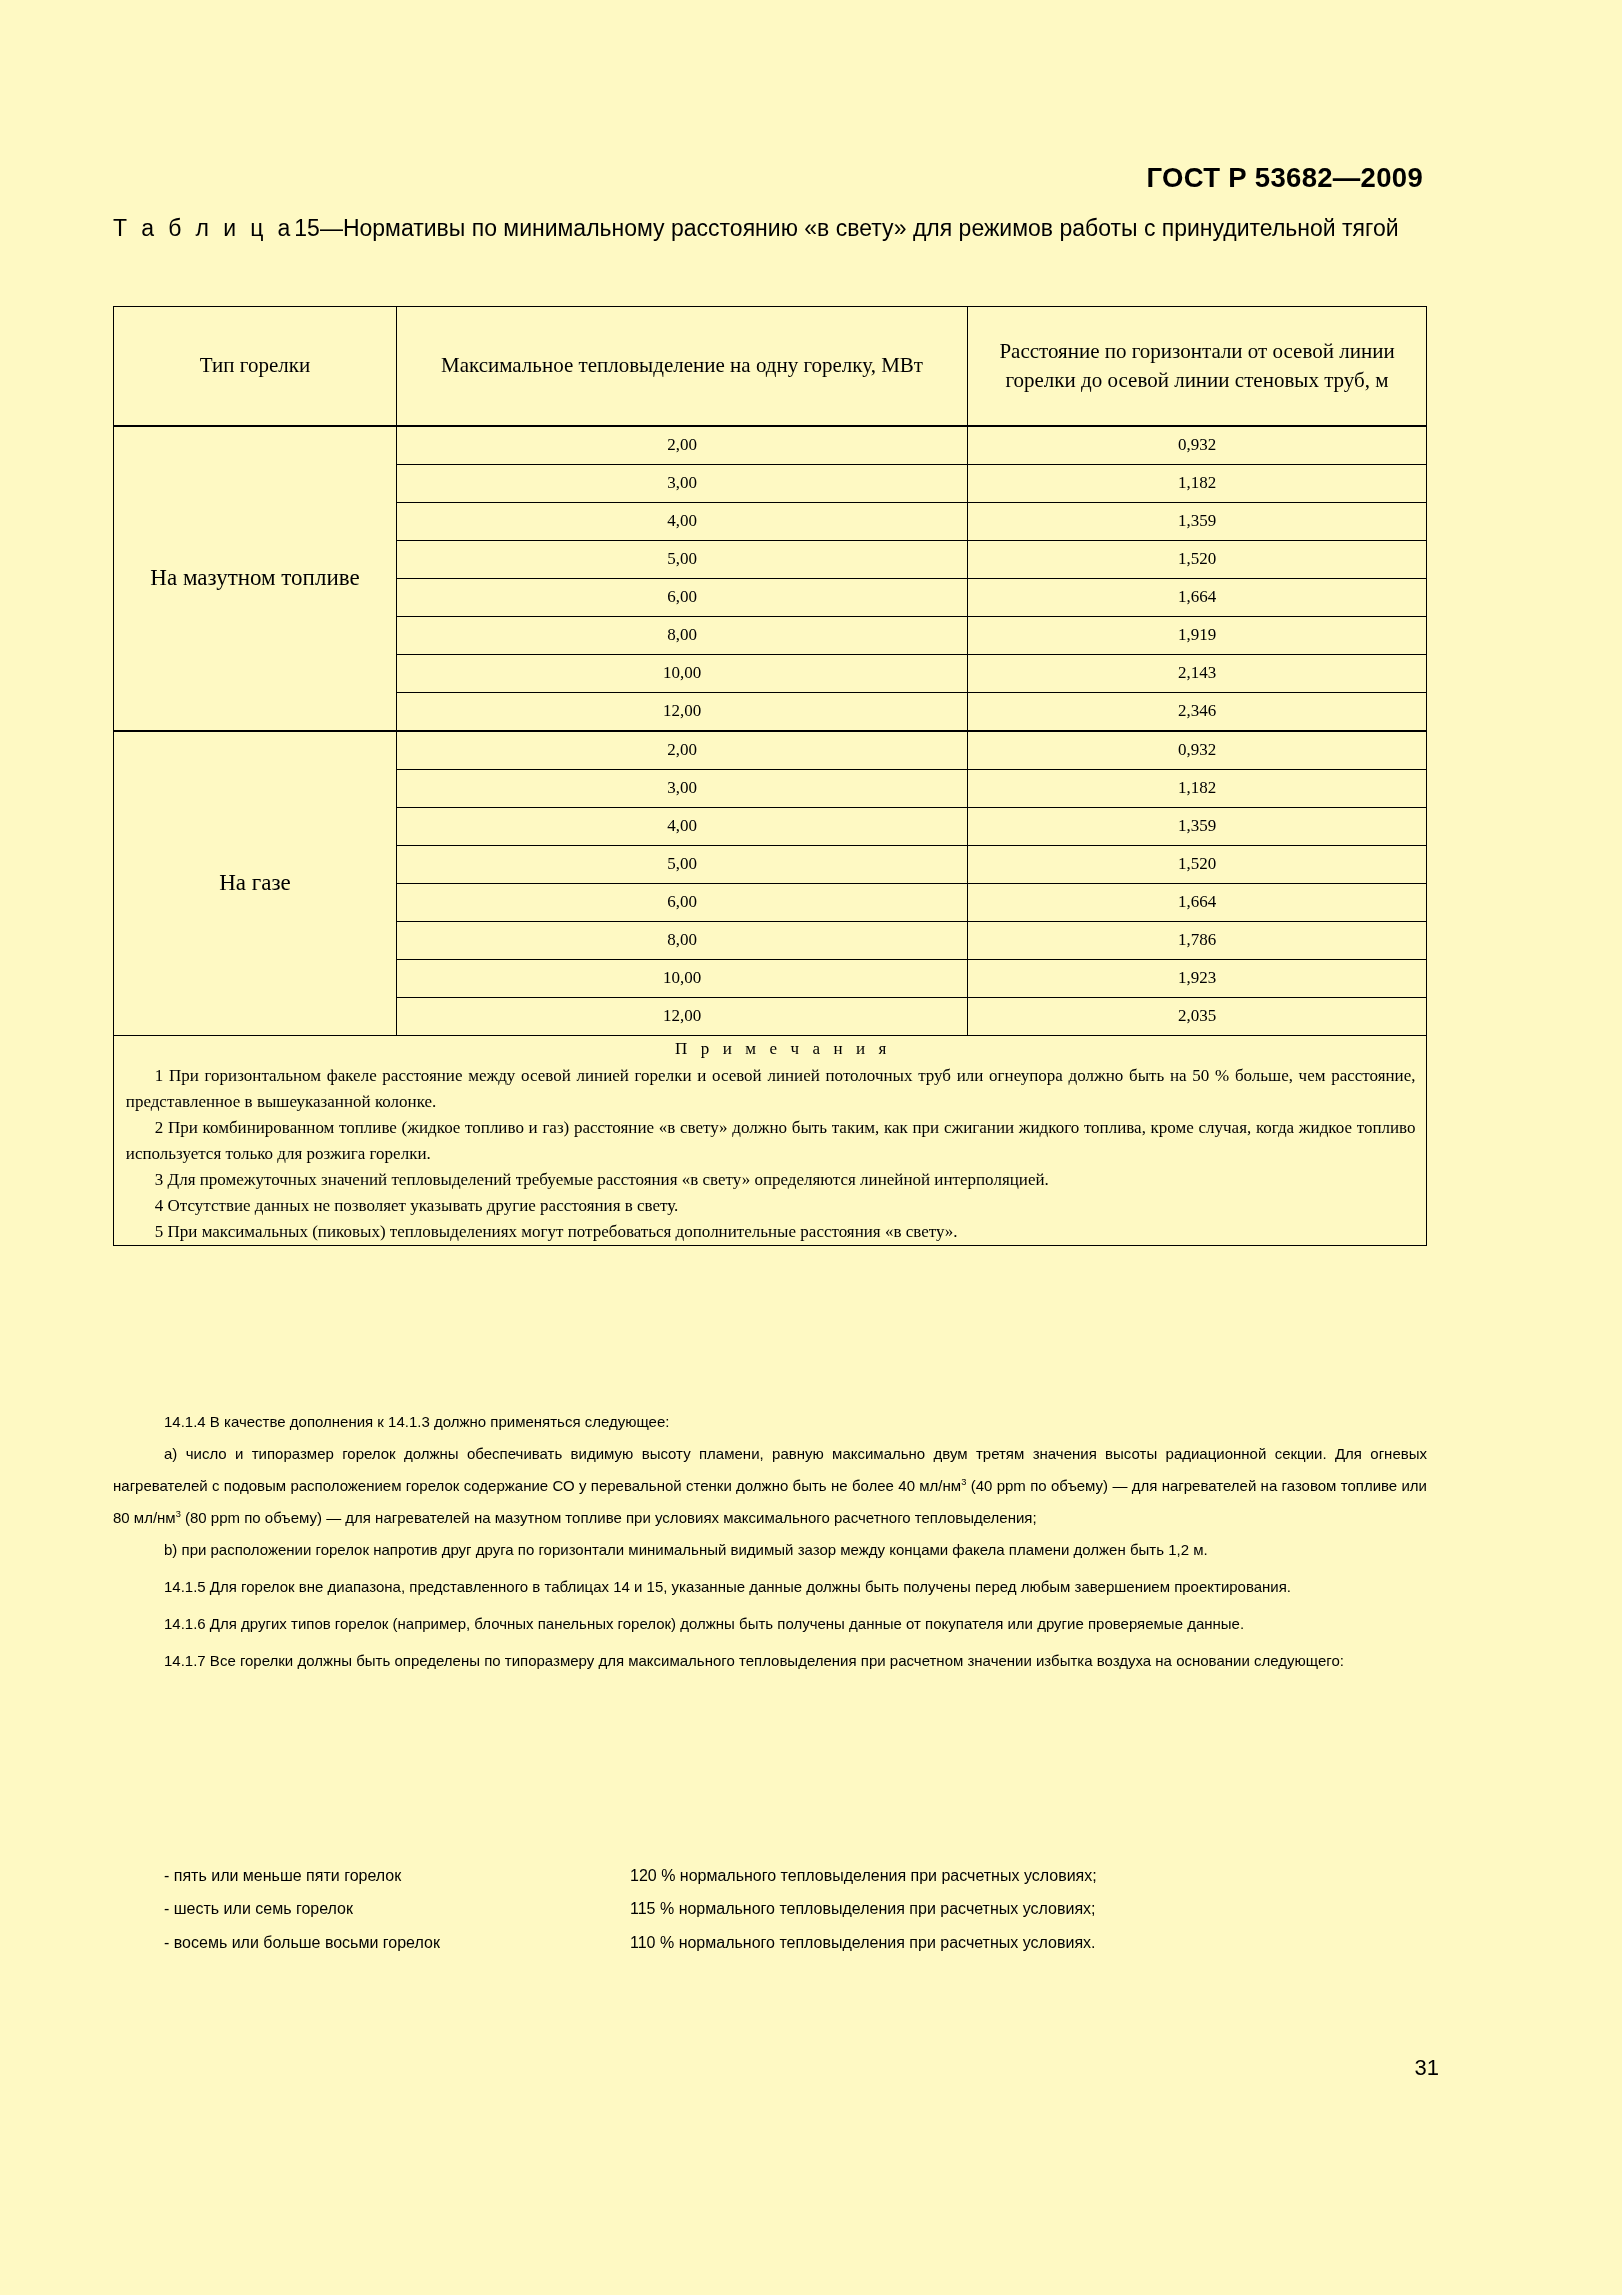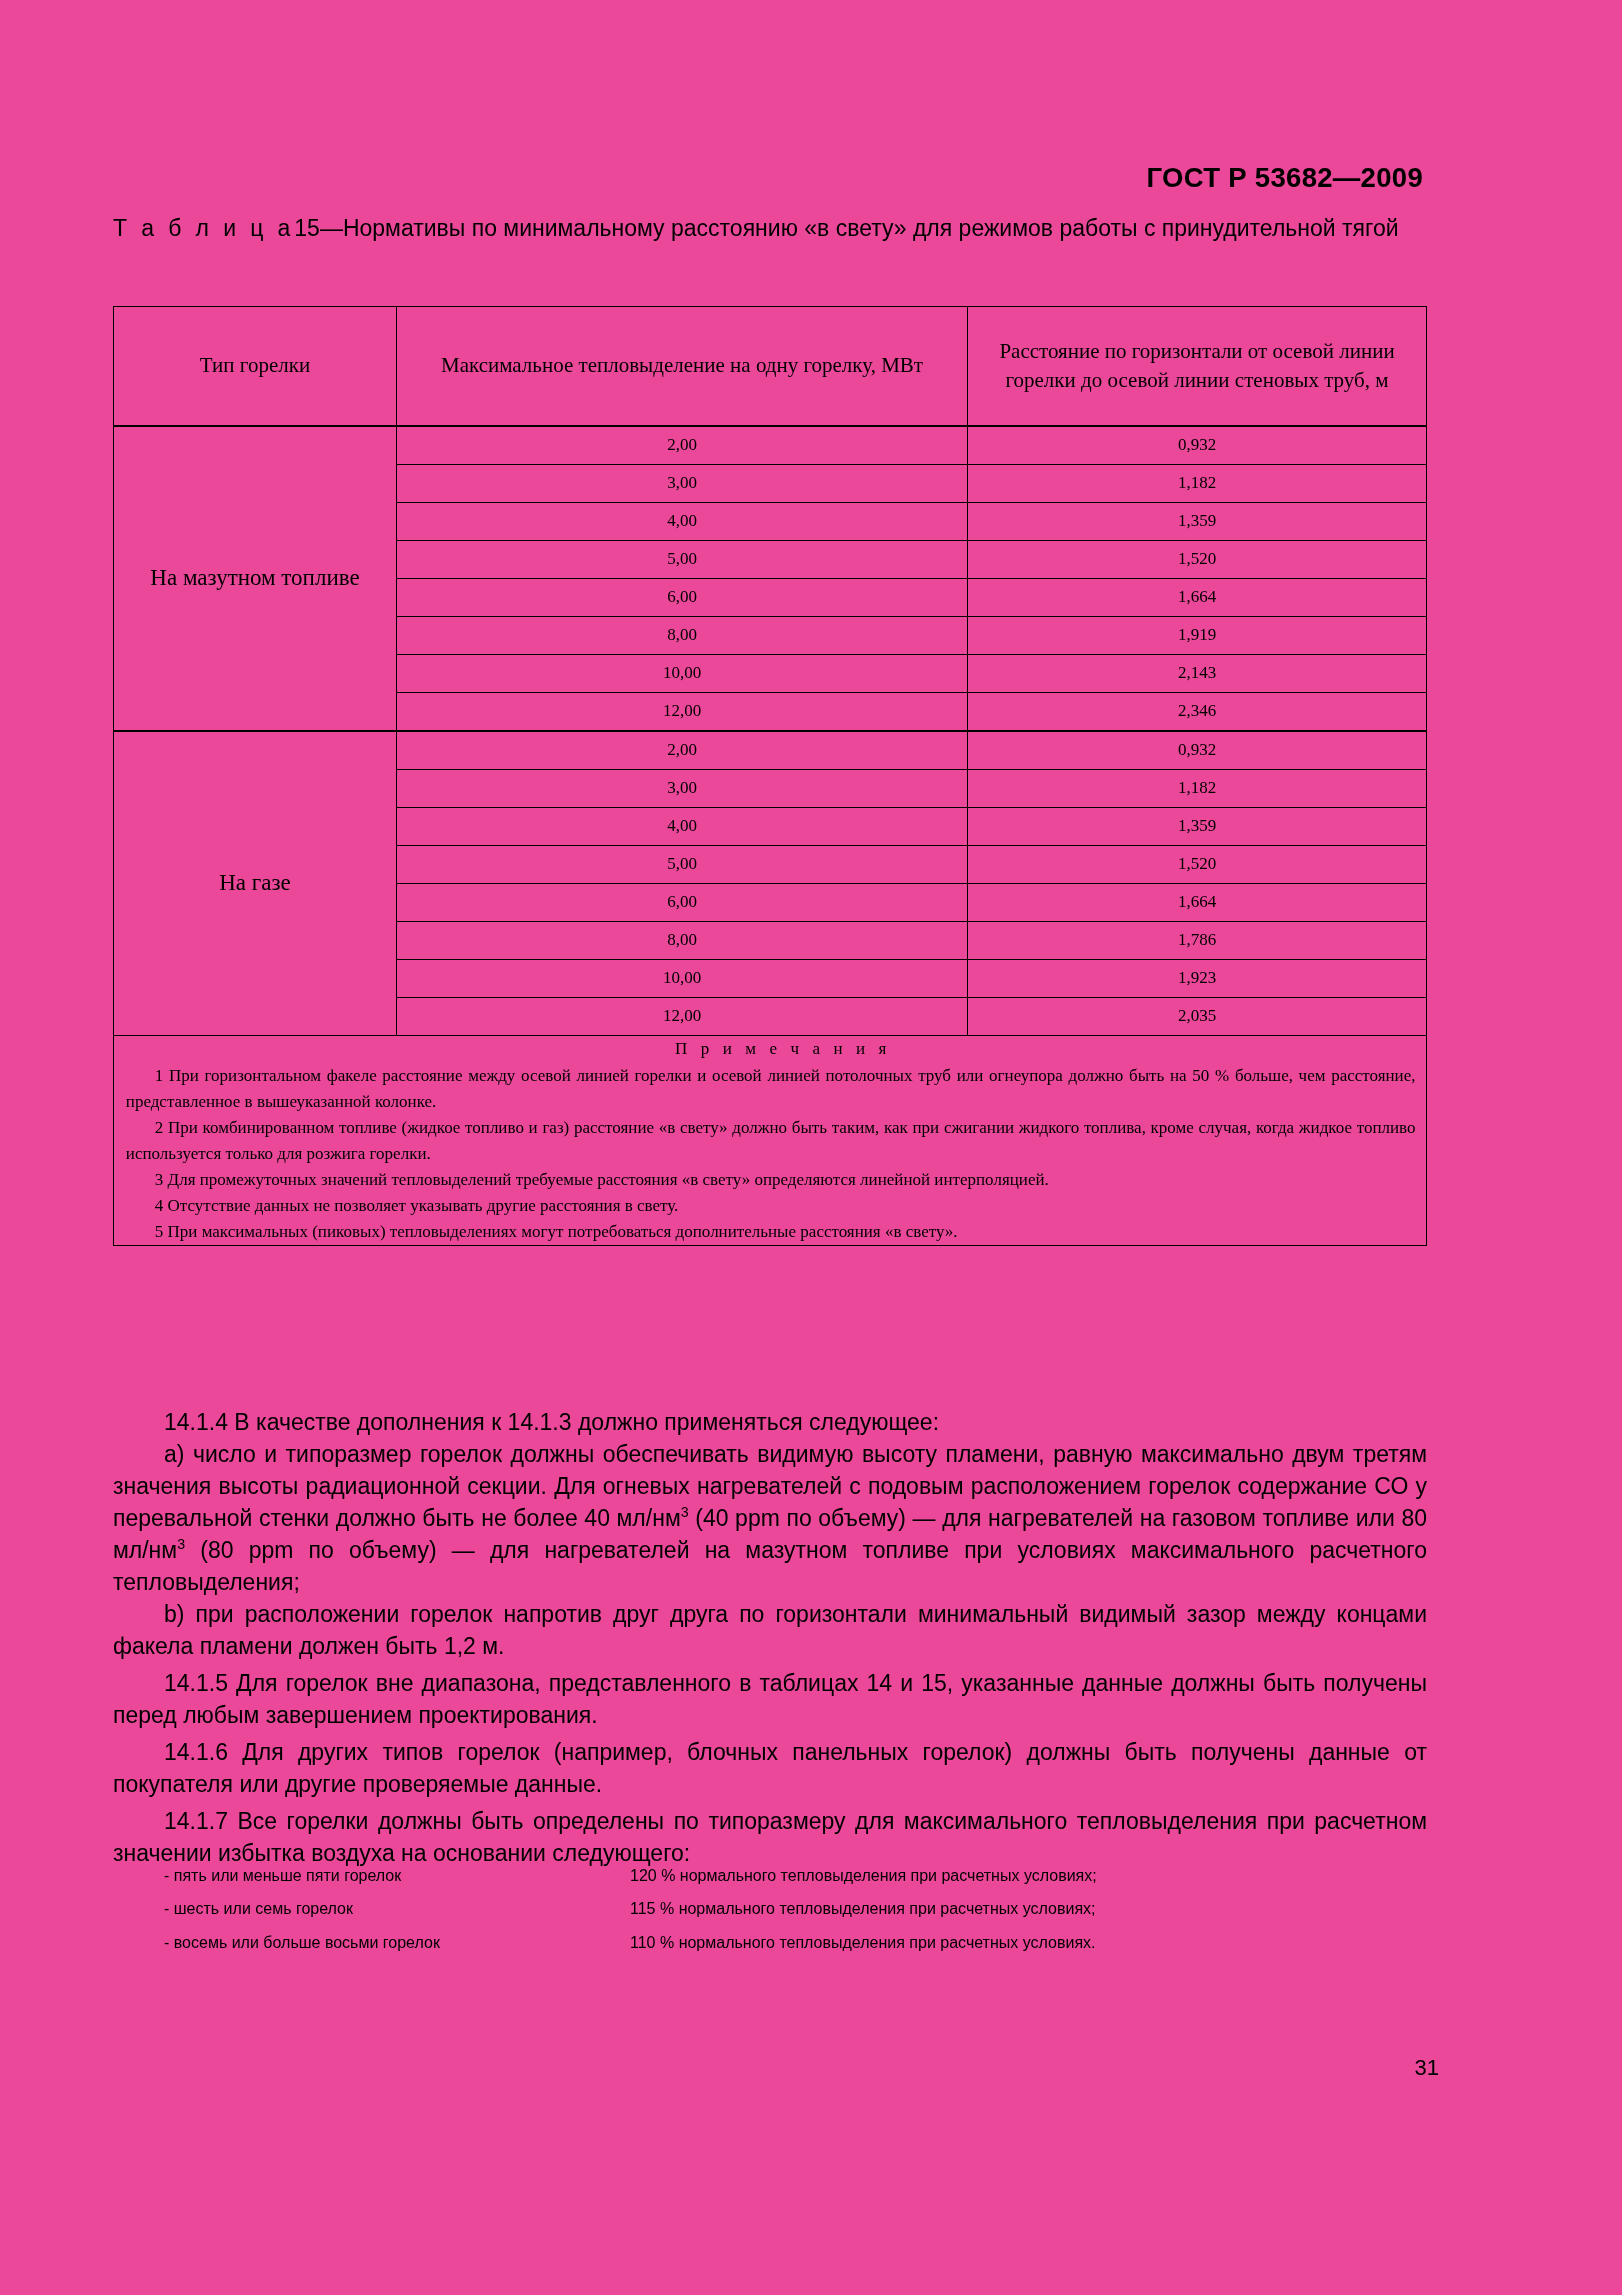--- a/index.html
+++ b/index.html
@@ -5,21 +5,21 @@
 <style>
   html, body {
     margin: 0;
     padding: 0;
     background: #ffffff;
   }
   .page {
     position: relative;
     width: 1623px;
     height: 2295px;
-    background: #ec4899;
+    background: #fef9c3;
     font-family: "Liberation Sans", sans-serif;
     color: #000000;
     box-sizing: border-box;
     overflow: hidden;
   }
 
   
   .running-head {
     position: absolute;
     top: 162px;
@@ -114,21 +114,21 @@
     text-align: justify;
     padding-right: 10.5px;
   }
 
   
   .body {
     position: absolute;
     top: 1406px;
     left: 113px;
     width: 1314px;
-    font-size: 23px;
+    font-size: 15px;
     line-height: 32px;
   }
   .body p {
     margin: 0;
     text-align: justify;
     text-indent: 51px;
   }
   .body p.gap { margin-top: 5px; }
   sup {
     font-size: 0.62em;

